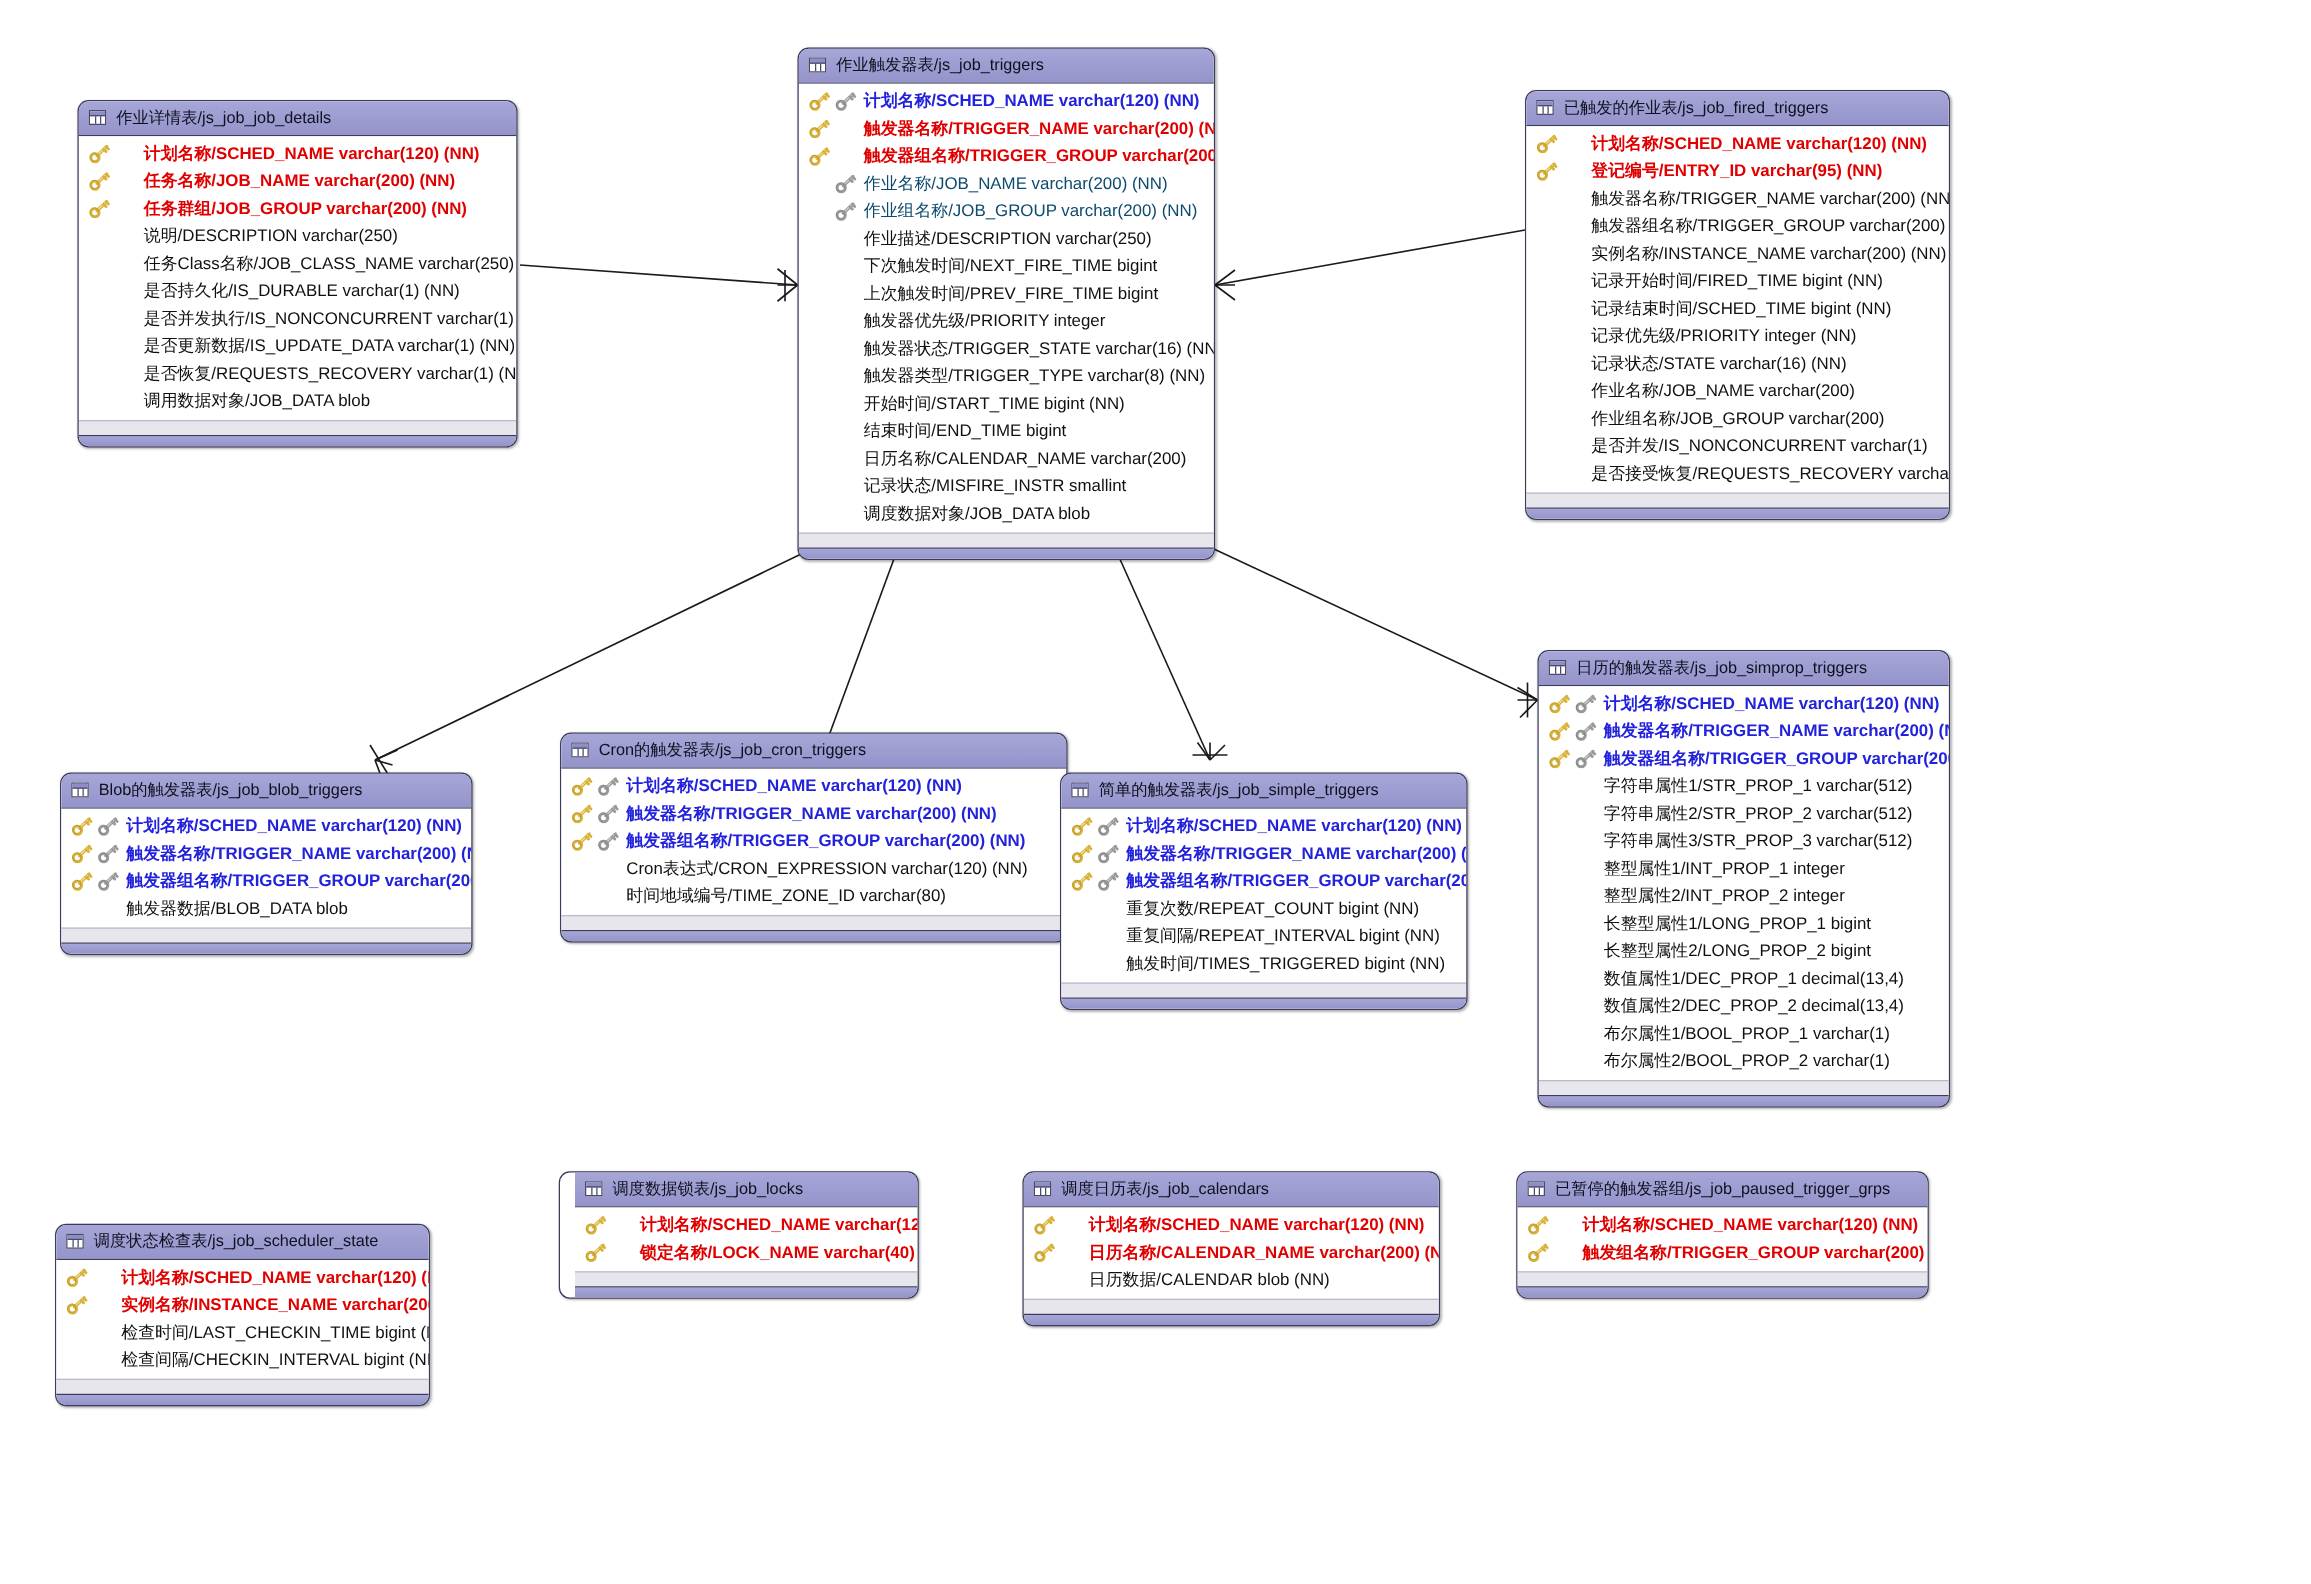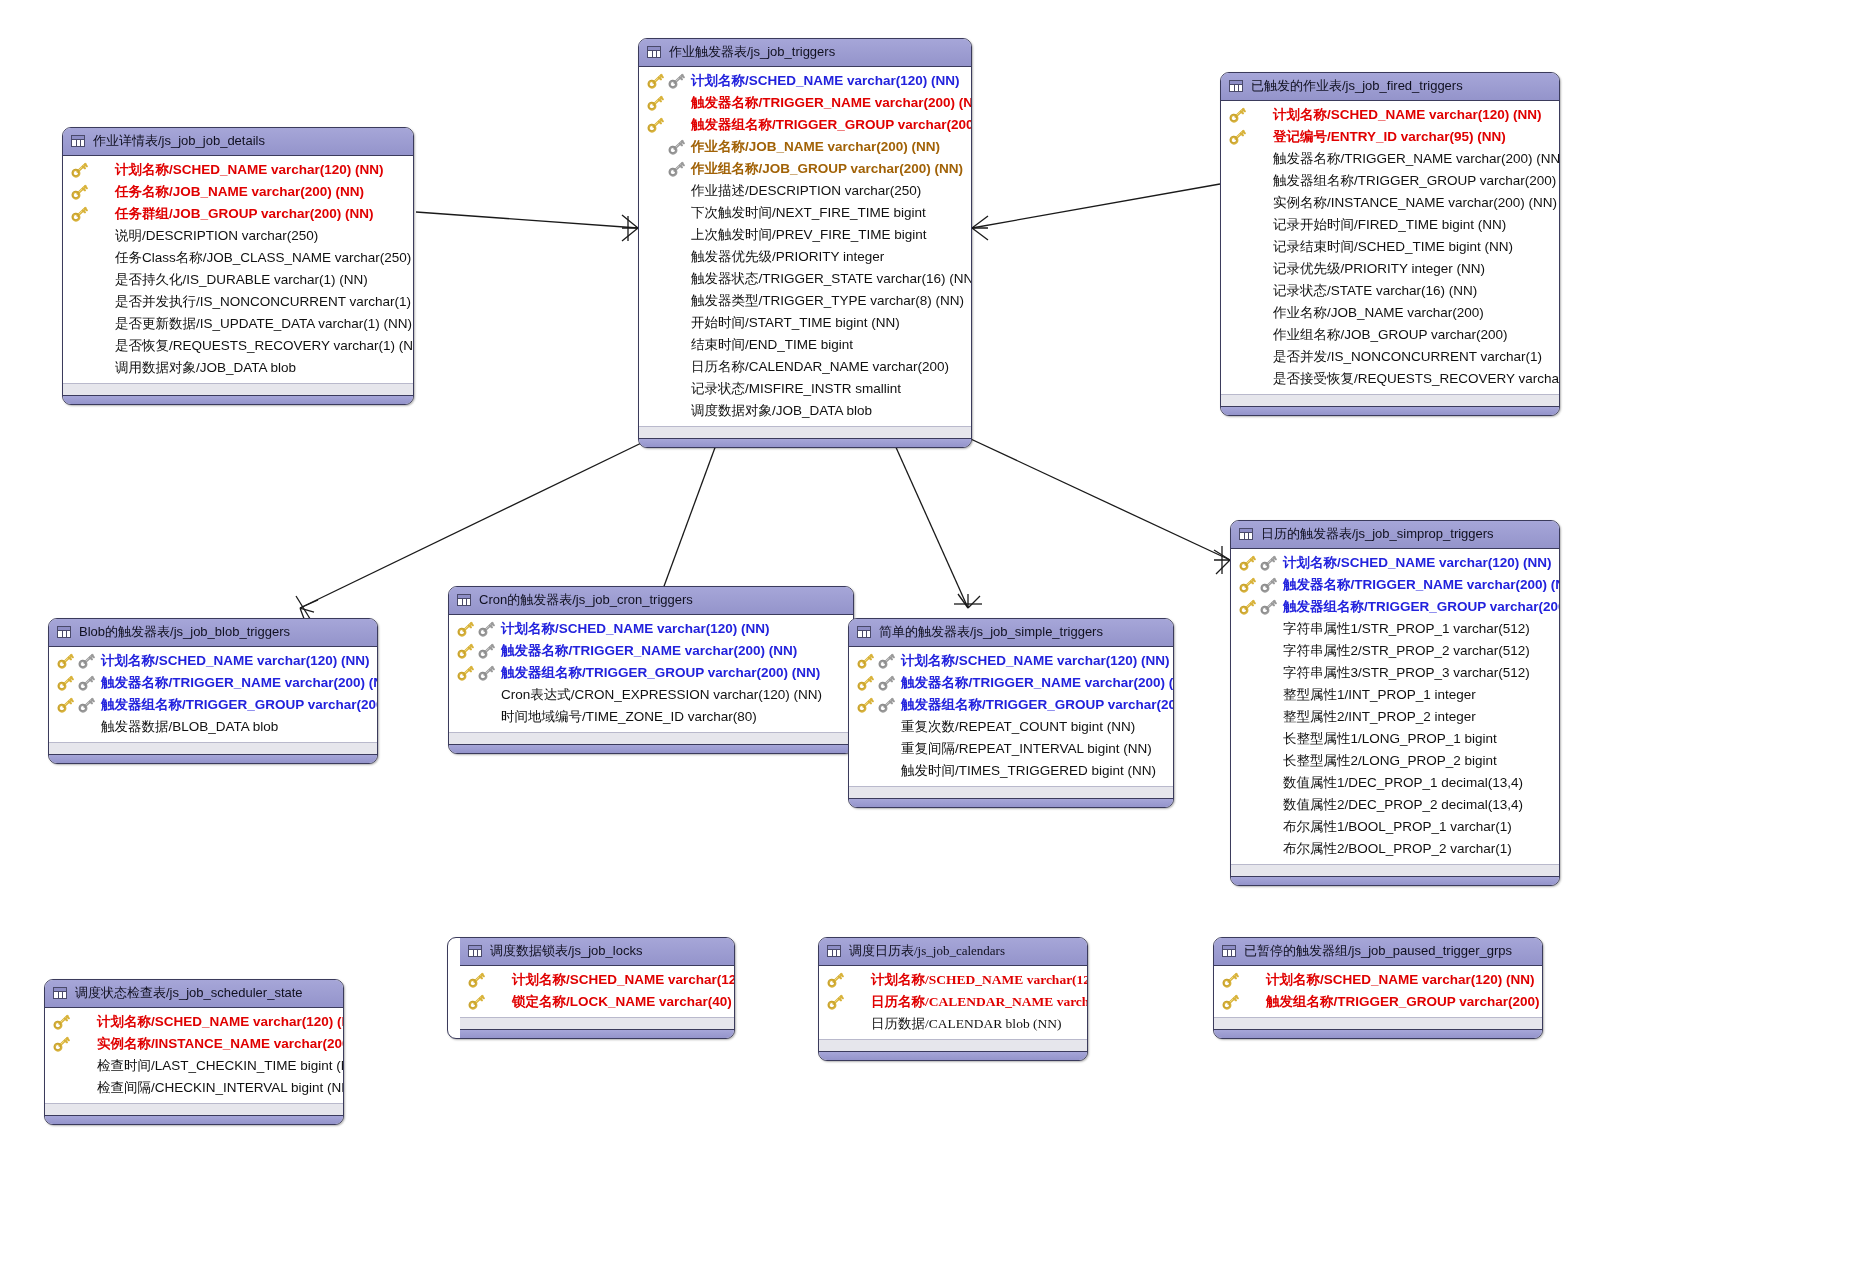--- a/index.html
+++ b/index.html
@@ -109,21 +109,21 @@
   }
   .key-slot {
     width: 19px;
     height: 16px;
     flex: 0 0 auto;
   }
   .attr-label { line-height: 1; }
   
   .t-pk   { color: #e00000; font-weight: bold; }
   .t-pkfk { color: #2222dd; font-weight: bold; }
-  .t-fk   { color: #a16207; font-weight: bold; }
+  .t-fk   { color: #0c4a6e; font-weight: normal; }
   .t-plain{ color: #101010; }
 </style>
 </head>
 <body>
 
 <div id="canvas">
 
   <svg id="links" viewBox="0 0 1849 1267" xmlns="http://www.w3.org/2000/svg">
     <g fill="none" stroke="#1a1a1a" stroke-width="1.3">
 
@@ -145,21 +145,21 @@
       <path d="M 890 434 L 968 608"></path>
       <path d="M 968 608 L 958 594 M 968 608 L 968 594 M 968 608 L 980 596"></path>
       <path d="M 954 604 L 982 604"></path>
 
       <path d="M 960 434 L 1230 560"></path>
       <path d="M 1230 560 L 1214 550 M 1230 560 L 1214 560 M 1230 560 L 1216 574"></path>
       <path d="M 1222 546 L 1222 574"></path>
     </g>
   </svg>
 
-<div class="entity" style="left: 62px; top: 80px; width: 352px; margin-top: 47px;">
+<div class="entity" style="left: 62px; top: 80px; width: 352px;">
       <div class="entity-header">
         <span class="table-icon"></span>
         <span class="entity-title">作业详情表/js_job_job_details</span>
       </div>
       <div class="entity-body">
         <div class="attr">
       <span class="keys">
             <span class="key-slot"><svg width="19" height="16" viewBox="0 0 19 16">
                 <path d="M6.6 9.6 L14.4 2.2" stroke="#d8b23a" stroke-width="2.6" stroke-linecap="round"></path>
                 <path d="M7.2 8.8 L13.9 2.4" stroke="#f4e08a" stroke-width="0.9" stroke-linecap="round"></path>
@@ -871,21 +871,21 @@
                 <circle cx="5.0" cy="11.2" r="3.3" fill="none" stroke="#d8b23a" stroke-width="2.3"></circle>
                 <circle cx="4.3" cy="10.5" r="3.3" fill="none" stroke="#9c7a14" stroke-width="0.6" opacity="0.55"></circle>
               </svg></span>
           </span>
       <span class="attr-label t-pk">锁定名称/LOCK_NAME varchar(40) (NN)</span>
     </div>
       </div>
       <div class="entity-footer"></div>
       <div class="entity-foot-bar"></div>
     </div>
-    <div class="entity" style="left: 818px; top: 937px; width: 270px; font-family: Liberation Serif, serif;">
+    <div class="entity" style="left: 818px; top: 937px; width: 334px;">
       <div class="entity-header">
         <span class="table-icon"></span>
         <span class="entity-title">调度日历表/js_job_calendars</span>
       </div>
       <div class="entity-body">
         <div class="attr">
       <span class="keys">
             <span class="key-slot"><svg width="19" height="16" viewBox="0 0 19 16">
                 <path d="M6.6 9.6 L14.4 2.2" stroke="#d8b23a" stroke-width="2.6" stroke-linecap="round"></path>
                 <path d="M7.2 8.8 L13.9 2.4" stroke="#f4e08a" stroke-width="0.9" stroke-linecap="round"></path>

